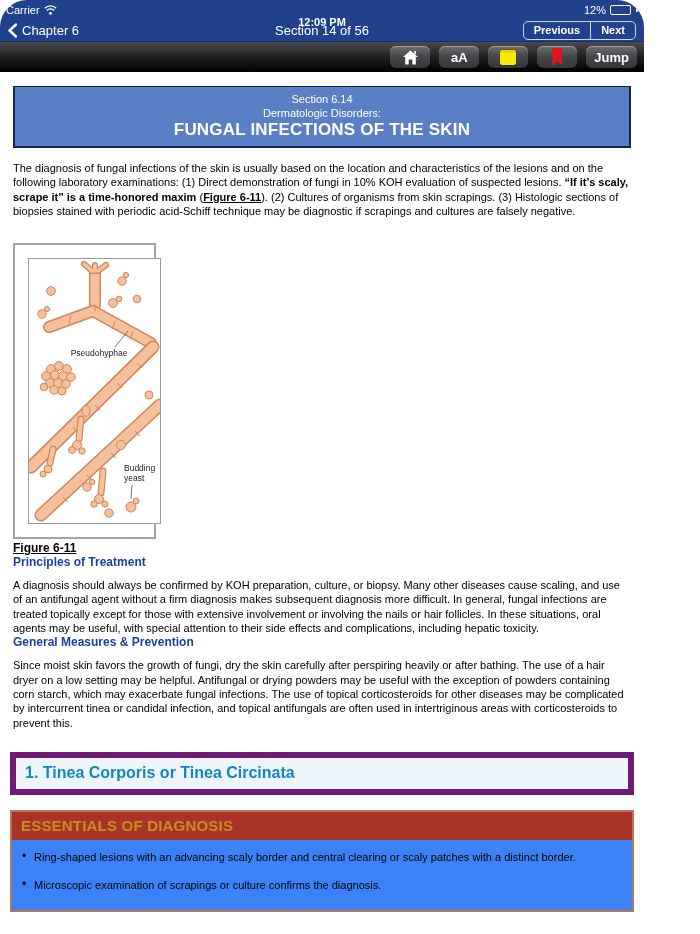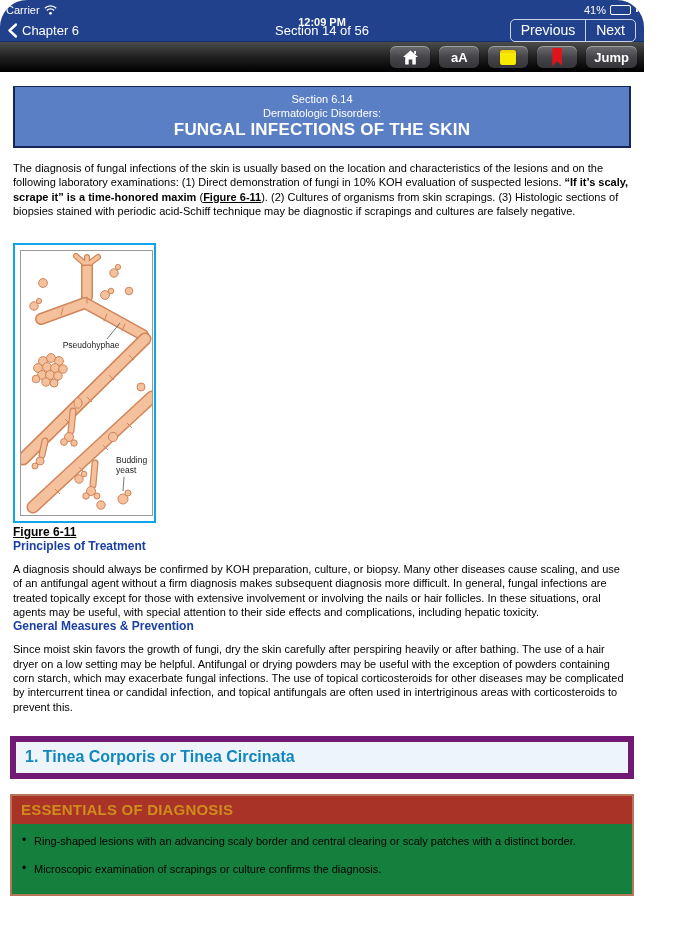--- a/index.html
+++ b/index.html
@@ -17,21 +17,21 @@
   .battery-fill { background:#fff; height:100%; width:100%; border-radius:1px; }
   .battery-nub { width:2px; height:4px; background:#fff; border-radius:0 1px 1px 0; margin-left:1px; }
 
   
   .nav-bar { height:22px; background:#21418c; color:#fff; display:flex; align-items:center;
     padding:0 8px; border-bottom:1px solid #16306e; }
   .nav-back { display:flex; align-items:center; gap:5px; font-size:13px; width:200px; cursor:pointer; }
   .nav-title { flex:1; text-align:center; font-size:13px; font-weight:normal; }
   .nav-right { width:200px; display:flex; justify-content:flex-end; }
   .segmented { display:flex; border:1px solid #c9d2e8; border-radius:5px; overflow:hidden; }
-  .segmented .seg { font-size:14px; color:#fff; padding:2px 10px 3px; cursor:pointer; }
+  .segmented .seg { font-size:11px; color:#fff; padding:2px 10px 3px; cursor:pointer;font-weight:bold; }
   .segmented .seg + .seg { border-left:1px solid #c9d2e8; }
 
   
   .toolbar { height:30px; background:linear-gradient(#4c4c4c,#1c1c1c 55%,#000);
     display:flex; align-items:center; justify-content:flex-end; gap:9px; padding:0 7px; }
   .tb-btn { height:22px; min-width:40px; padding:0 8px; border-radius:6px; cursor:pointer;
     background:linear-gradient(#6e6e72,#46464a 50%,#353539);
     box-shadow:inset 0 1px 0 rgba(255,255,255,.35), 0 1px 1px rgba(0,0,0,.6);
     display:flex; align-items:center; justify-content:center; color:#fff; font-size:13px; font-weight:bold; }
   .note-glyph { width:16px; height:15px; background:#f7ea00; border-radius:2px; border-top:3px solid #efd400; box-shadow:0 0 1px #000; }
@@ -41,31 +41,31 @@
   
   .content { padding:0 13px; background:#fff; }
   .banner { margin-top:14px; background:#5b7fc4; border:2px solid #15255b; border-top-width:1px;
     text-align:center; color:#fff; padding:5px 4px 6px; }
   .banner-line1, .banner-line2 { font-size:11px; line-height:14px; }
   .banner-title { font-size:17px; font-weight:bold; line-height:20px; letter-spacing:.2px; }
 
   .body-text { font-size:11px; line-height:14.3px; color:#000; margin-top:13px; text-align:left; }
   .fig-link { font-weight:bold; text-decoration:underline; color:#000; cursor:pointer; }
 
-  .figure-frame { margin-top:25px; width:143px; border:2px solid #0ea5e9; background:#fff; padding:5px; cursor:pointer; }
+  .figure-frame { margin-top:25px; width:143px; border:2px solid #a3a3a3; background:#fff; padding:13px; cursor:pointer; }
   .figure-inner { border:1px solid #9a9a9a; width:133px; height:266px; background:#fff; }
   .figure-caption { font-size:12px; font-weight:bold; text-decoration:underline; margin-top:2px; }
 
   h2.sect { color:#1b3fa3; font-size:12px; font-weight:bold; }
   .sect + .body-text { margin-top:9px; }
 
   .tinea-box { margin:22px -3px 0; border:6px solid #701a75; background:#edf5fb; padding:6px 9px 7px; }
   .tinea-box h3 { color:#1287bd; font-size:16px; font-weight:bold; }
 
-  .essentials { margin:15px -3px 0; border:2px solid #b5765b; background:#15803d; }
+  .essentials { margin:15px -3px 0; border:2px solid #b5765b; background:#3b82f6; }
   .ess-header { background:#a83326; color:#cf8c1e; font-size:15px; font-weight:bold;
     padding:5px 9px 6px; letter-spacing:.2px; }
   .essentials ul { list-style:none; padding:10px 14px 4px 10px; }
   .essentials li { font-size:11px; line-height:14px; margin-bottom:14px; padding-left:12px; position:relative; }
   .essentials li::before { content:"•"; position:absolute; left:0; top:-1px; font-size:12px; }
   svg text { font-family:"Liberation Sans", sans-serif; }
 </style>
 </head>
 <body>
 
@@ -75,21 +75,21 @@
     <div class="status-left">
       <span>Carrier</span>
       <svg width="13" height="10" viewBox="0 0 13 10">
         <path d="M0.8 3.2 A8 8 0 0 1 12.2 3.2" fill="none" stroke="#fff" stroke-width="1.3"></path>
         <path d="M2.8 5.5 A5.2 5.2 0 0 1 10.2 5.5" fill="none" stroke="#fff" stroke-width="1.3"></path>
         <circle cx="6.5" cy="8.3" r="1.4" fill="#fff"></circle>
       </svg>
     </div>
     <div class="status-center">12:09 PM</div>
     <div class="status-right">
-      <span>41%</span>
+      <span>12%</span>
       <span class="battery-body"><span class="battery-fill"></span></span>
       <span class="battery-nub"></span>
     </div>
   </div>
 
   <div class="nav-bar">
     <div class="nav-back">
       <svg width="9" height="15" viewBox="0 0 9 15">
         <polyline points="8,1.5 1.5,7.5 8,13.5" fill="none" stroke="#fff" stroke-width="2.4" stroke-linecap="round" stroke-linejoin="round"></polyline>
       </svg>

